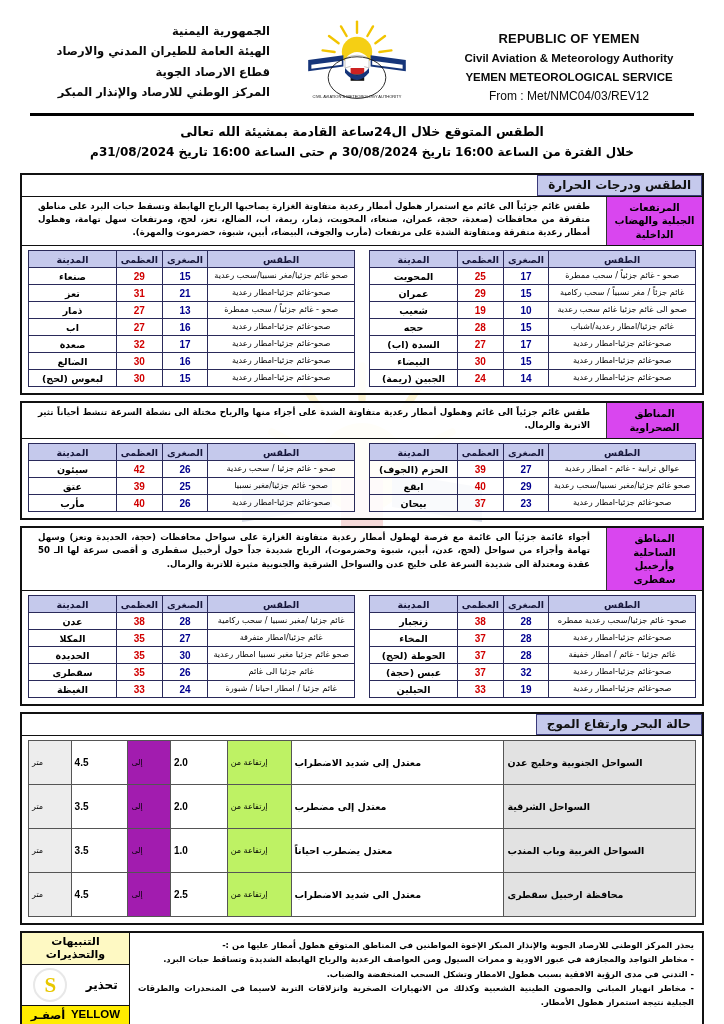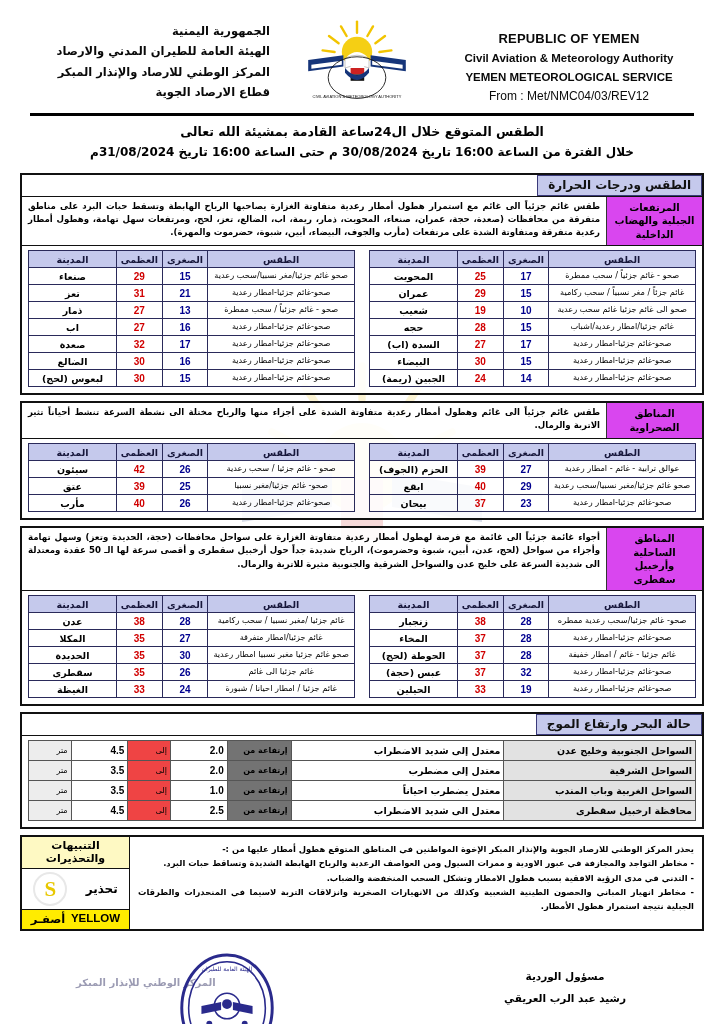--- a/index.html
+++ b/index.html
@@ -38,21 +38,21 @@
              background: rgba(255,255,255,0.86); position: relative; z-index: 2; }
   .sec-title-row { display: flex; justify-content: flex-start; border-bottom: 1px solid #111; }
   .sec-title { background: #c5c9ec; border: 1px solid #3a3a7a;
                font-size: 12px; font-weight: bold; padding: 2px 10px 3px 10px;
                color: #111; min-width: 132px; text-align: right; }
   .desc-row { display: flex; border-bottom: 1px solid #111; }
   .desc-label { background: #d946ef; border-left: 1px solid #333;
                 font-size: 10px; font-weight: bold; padding: 4px 5px;
                 width: 96px; flex: 0 0 96px; text-align: center;
                 display: flex; align-items: center; justify-content: center; line-height: 1.35; }
-  .desc-text { flex: 1; font-size: 8.6px; line-height: 1.55; padding: 3px 6px;
+  .desc-text { flex: 1; font-size: 8.6px; line-height: 1.55; padding: 3px 16px;
                text-align: justify; font-weight: bold; }
 
   
   .tables { display: flex; gap: 14px; padding: 4px 6px 6px 6px; }
   .tbl { flex: 1; border-collapse: collapse; table-layout: fixed; }
   .tbl th, .tbl td { border: 1px solid #2a2a5a; height: 17px; padding: 0 2px;
                      text-align: center; font-size: 9px; }
   .tbl th { background: #c5c9ec; font-weight: bold; font-size: 9.5px; color: #16163a; }
   .tbl col.c-city { width: 27%; }
   .tbl col.c-max  { width: 14%; }
@@ -62,28 +62,28 @@
   .tbl td.max { color: #d00000; font-weight: bold; font-size: 10px;
                 font-family: "Liberation Sans", sans-serif; }
   .tbl td.min { color: #00008f; font-weight: bold; font-size: 10px;
                 font-family: "Liberation Sans", sans-serif; }
   .tbl td.wx { font-size: 8.2px; line-height: 1.2; }
 
   
   .sea-tbl { width: calc(100% - 12px); margin: 4px 6px 6px 6px;
              border-collapse: collapse; table-layout: fixed; }
   .sea-tbl td { border: 1px solid #555; height: 19px; font-size: 9px;
-                text-align: right; padding: 4px 3px; }
+                text-align: left; padding: 16px 3px; }
   .sea-tbl td.region { background: #e2e2e2; font-weight: bold; font-size: 9.5px;
                        width: 27%; }
   .sea-tbl td.state  { width: 30%; font-weight: bold; font-size: 9.5px; }
-  .sea-tbl td.lbl    { width: 9%;  background: #737373; font-size: 8px; font-weight: bold; }
+  .sea-tbl td.lbl    { width: 9%;  background: #bef264; font-size: 8px; }
   .sea-tbl td.num    { width: 8%;  font-weight: bold; font-size: 10px;
                        font-family: "Liberation Sans", sans-serif; }
-  .sea-tbl td.to     { width: 6%;  background: #ef4444; font-size: 8px; }
+  .sea-tbl td.to     { width: 6%;  background: #a21caf; font-size: 8px; }
   .sea-tbl td.unit   { width: 6%;  background: #ededed; font-size: 8px; }
 
   
   .warn-row { display: flex; }
   .warn-left { flex: 1; padding: 5px 8px; font-size: 8.4px; line-height: 1.7;
                font-weight: bold; text-align: justify; }
   .warn-right { width: 108px; flex: 0 0 108px; border-right: 1px solid #111;
                 display: flex; flex-direction: column; }
   .warn-head { background: #fef9c3; border-bottom: 1px solid #111;
                font-size: 11px; font-weight: bold; text-align: center; padding: 2px 0 3px 0; }
@@ -164,22 +164,22 @@
         <rect x="57" y="68" width="17" height="8" fill="#111111"></rect>
         <path d="M50 60 Q65 78 80 60 L80 66 Q65 84 50 66 Z" fill="#16357a"></path>
         <ellipse cx="65" cy="72" rx="36" ry="26" fill="none" stroke="#111" stroke-width="1.1"></ellipse>
         <text x="65" y="98" font-size="5" text-anchor="middle" fill="#111" font-family="Liberation Sans, sans-serif">CIVIL AVIATION &amp; METEOROLOGY AUTHORITY</text>
       </svg>
     </div>
 
     <div class="hdr-ar">
       <div>الجمهورية اليمنية</div>
       <div>الهيئة العامة للطيران المدني والارصاد</div>
+      <div>قطاع الارصاد الجوية</div>
       <div>المركز الوطني للارصاد والإنذار المبكر</div>
-      <div>قطاع الارصاد الجوية</div>
     </div>
   </div>
 
   <div class="rule"></div>
 
   <div class="title-block">
     <div class="t1">الطقس المتوقع خلال ال24ساعة القادمة بمشيئة الله تعالى</div>
     <div class="t2">خلال الفترة من الساعة 16:00 تاريخ 30/08/2024 م  حتى الساعة 16:00 تاريخ 31/08/2024م</div>
   </div>
 

